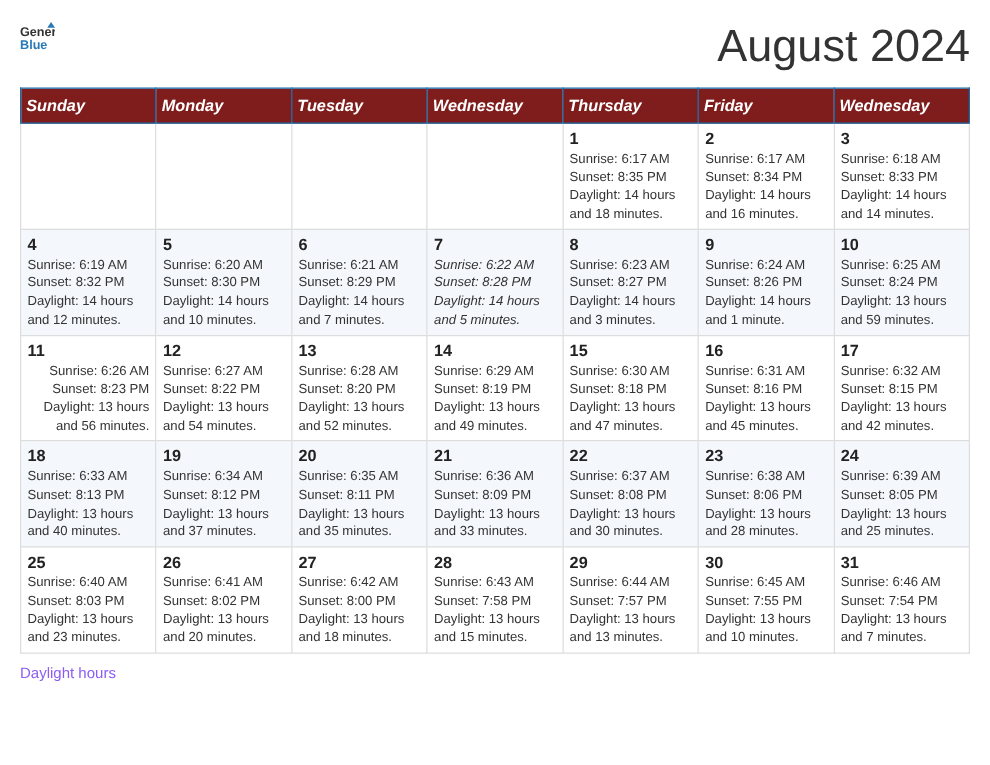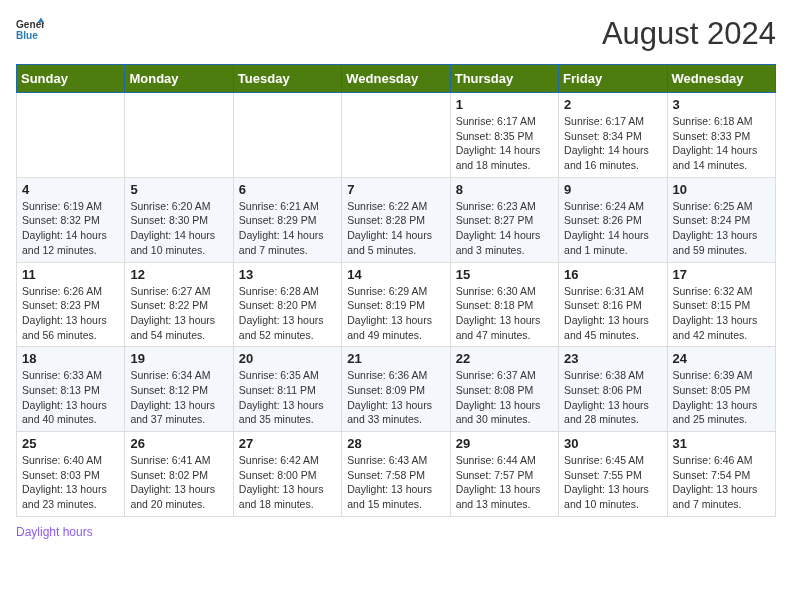--- a/index.html
+++ b/index.html
@@ -22,42 +22,43 @@
       gap: 4px;
     }
     .logo-icon {
       width: 28px;
       height: 28px;
     }
     .title-block {
       text-align: right;
     }
     .month-year {
-      font-size: 31px;
+      font-size: 36px;
       font-weight: normal;
       color: #333;
       text-align: center;
     }
     .location {
       font-size: 16px;
       color: #555;
     }
     .calendar {
       width: 100%;
       border-collapse: collapse;
       border: 1px solid #ccc;
     }
     .calendar th {
-      background: #4d7c0f;
+      background: #7f1d1d;
       color: #fff;
       font-size: 13px;
       font-weight: bold;
       padding: 6px 4px;
       text-align: left;
       border: 1px solid #1a6aa8;
+      font-style: italic;
     }
     .calendar td {
       vertical-align: top;
       padding: 4px 5px;
       border: 1px solid #ddd;
       background: #fff;
       width: 108px;
       min-height: 80px;
     }
     .calendar tr:nth-child(even) td {
@@ -157,21 +158,21 @@
         </td>
         <td>
           <span class="day-num">6</span>
           <div class="day-info" style="white-space: pre-line;">Sunrise: 6:21 AM
 Sunset: 8:29 PM
 Daylight: 14 hours
 and 7 minutes.</div>
         </td>
         <td>
           <span class="day-num">7</span>
-          <div class="day-info" style="white-space: pre-line;">Sunrise: 6:22 AM
+          <div class="day-info" style="white-space: pre-line; font-style: italic;">Sunrise: 6:22 AM
 Sunset: 8:28 PM
 Daylight: 14 hours
 and 5 minutes.</div>
         </td>
         <td>
           <span class="day-num">8</span>
           <div class="day-info" style="white-space: pre-line;">Sunrise: 6:23 AM
 Sunset: 8:27 PM
 Daylight: 14 hours
 and 3 minutes.</div>
@@ -187,21 +188,21 @@
           <span class="day-num">10</span>
           <div class="day-info" style="white-space: pre-line;">Sunrise: 6:25 AM
 Sunset: 8:24 PM
 Daylight: 13 hours
 and 59 minutes.</div>
         </td>
       </tr>
       <tr>
         <td>
           <span class="day-num">11</span>
-          <div class="day-info" style="white-space: pre-line;">Sunrise: 6:26 AM
+          <div class="day-info" style="white-space: pre-line; text-align: right;">Sunrise: 6:26 AM
 Sunset: 8:23 PM
 Daylight: 13 hours
 and 56 minutes.</div>
         </td>
         <td>
           <span class="day-num">12</span>
           <div class="day-info" style="white-space: pre-line;">Sunrise: 6:27 AM
 Sunset: 8:22 PM
 Daylight: 13 hours
 and 54 minutes.</div>

